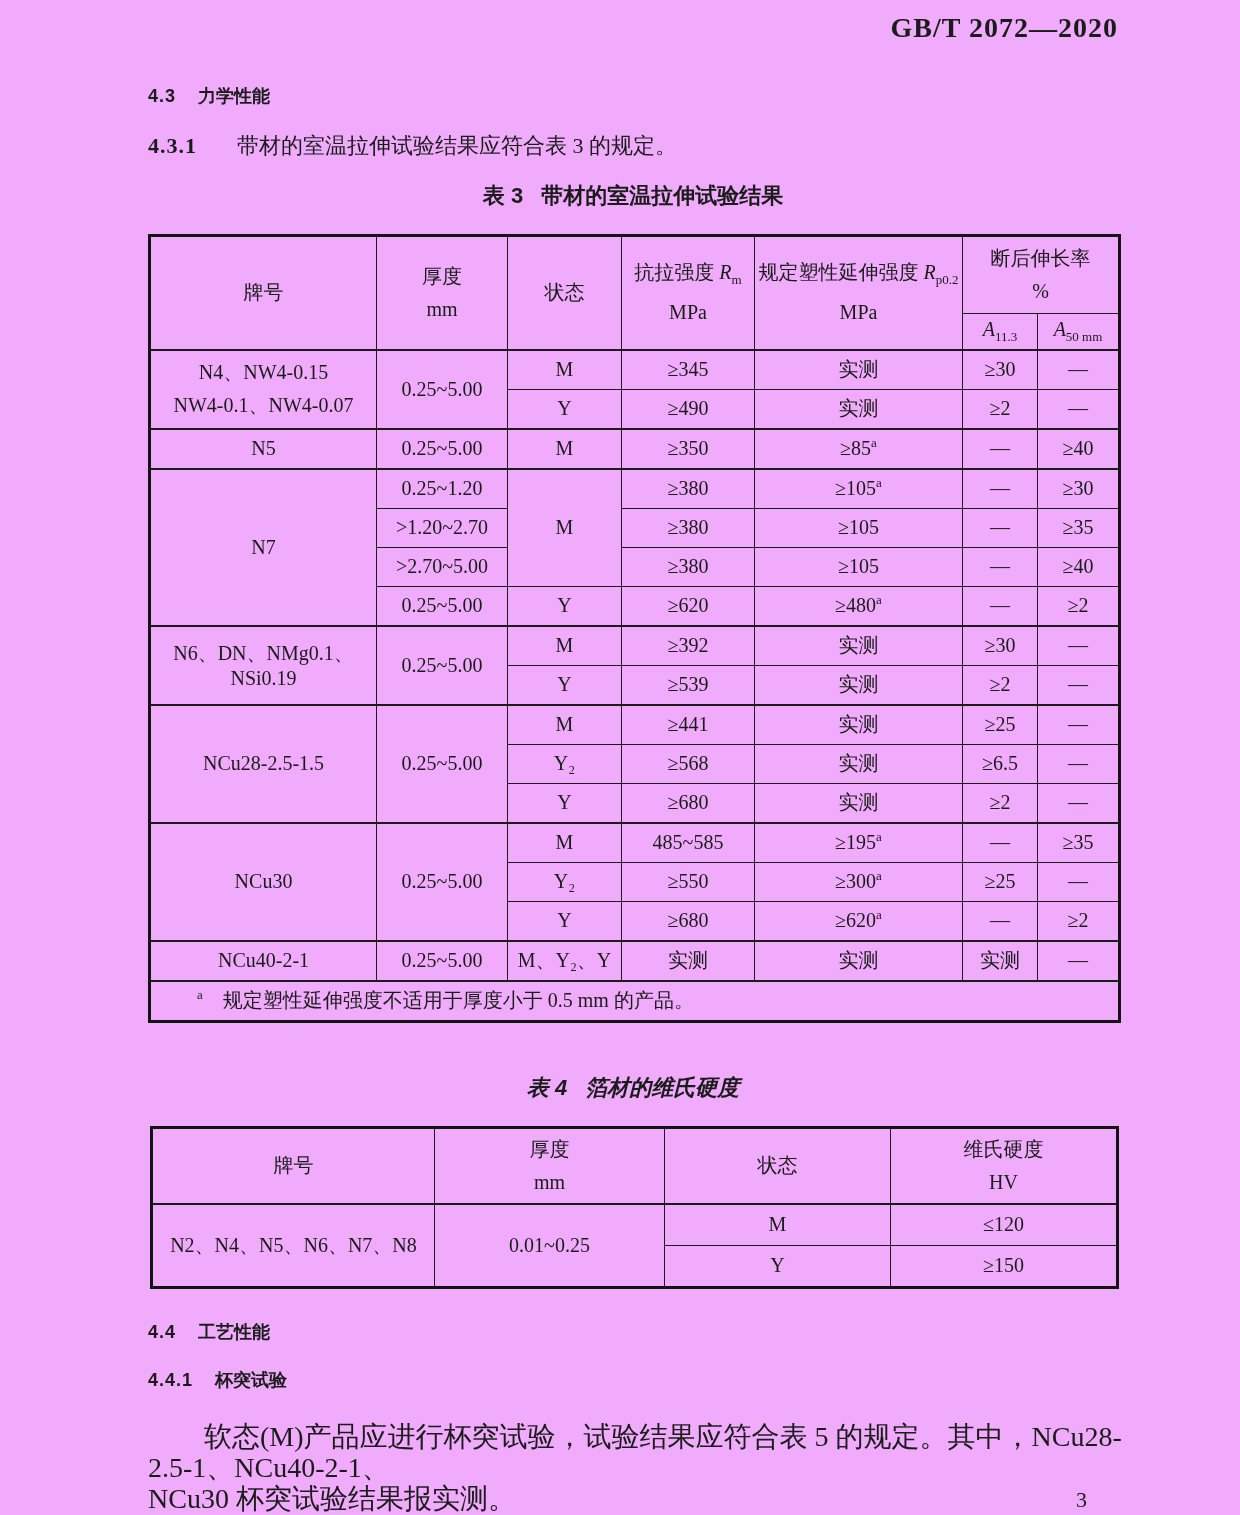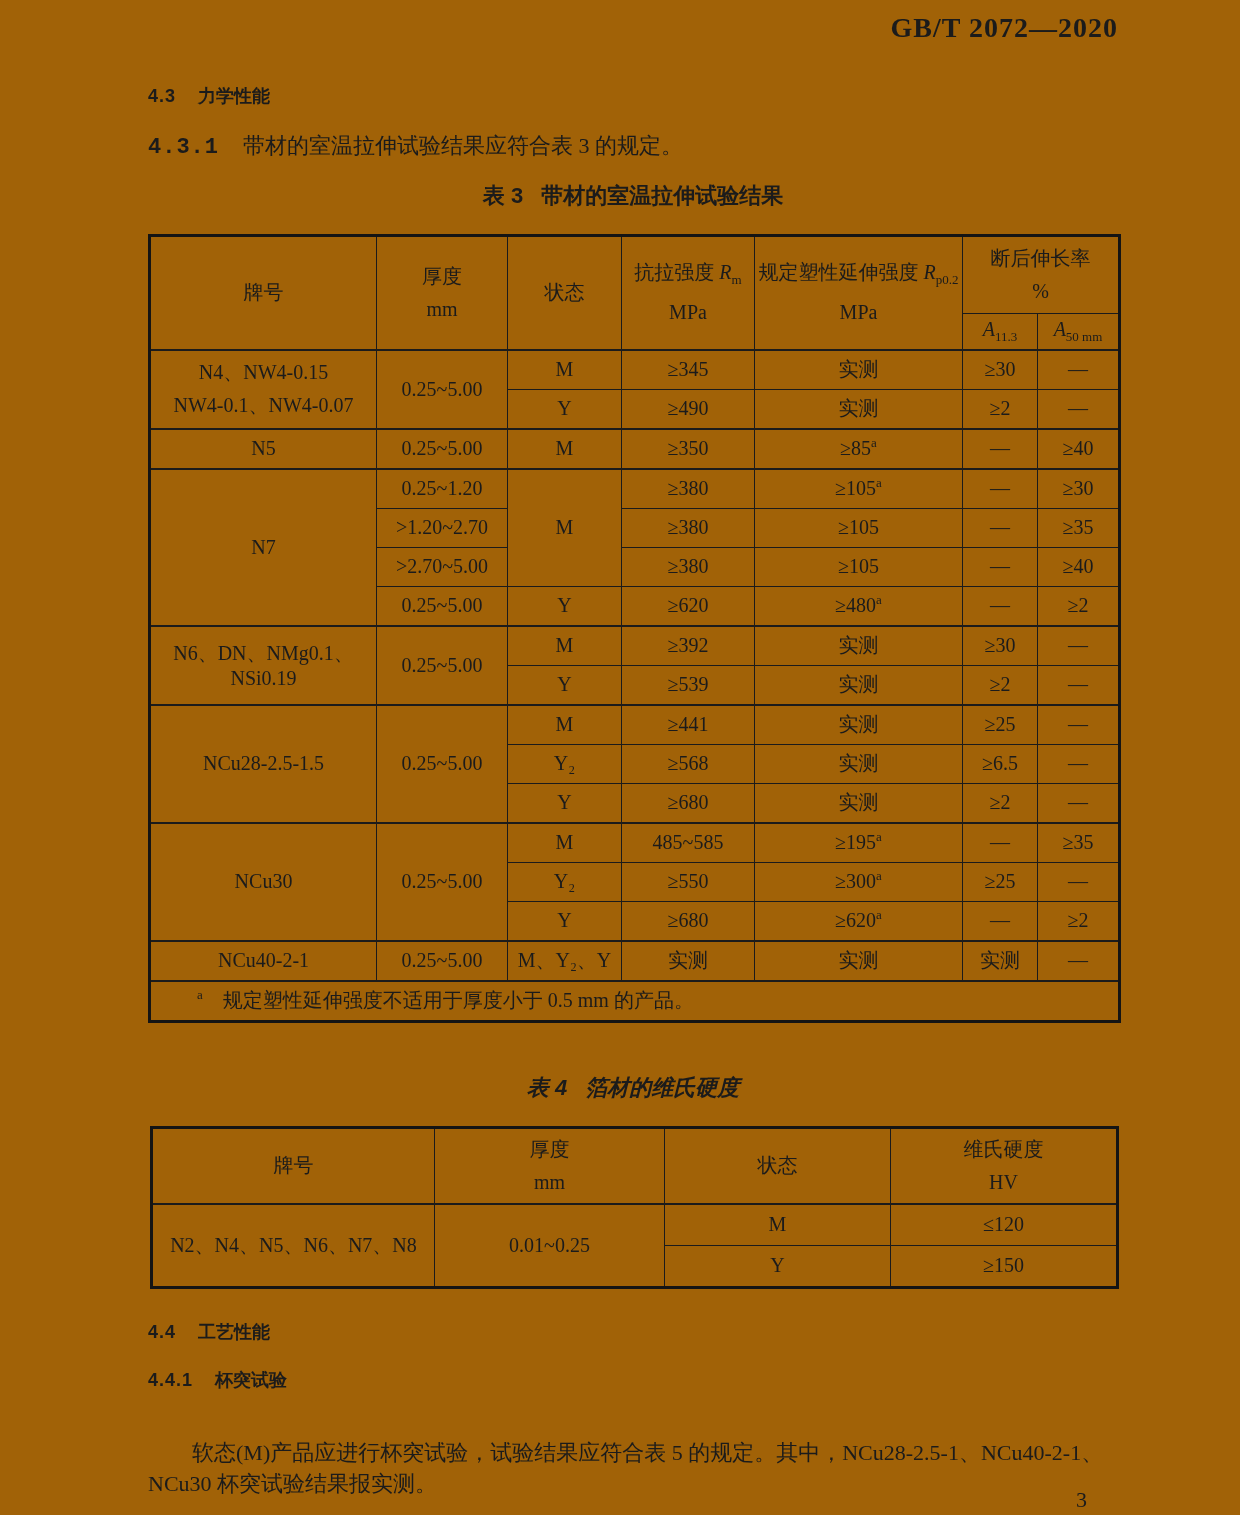--- a/index.html
+++ b/index.html
@@ -1,31 +1,31 @@
 <!DOCTYPE html>
 <html><head>
 <meta charset="utf-8">
 <style>
   html,body { margin:0; padding:0; background:#e8e8e8; }
   .page {
     position:relative; width:1240px; height:1515px; margin:0 auto;
-    background:#a16207; color:#1b1b1b; overflow:hidden;
+    background:#f0abfc; color:#1b1b1b; overflow:hidden;
     font-family:"Liberation Serif","DejaVu Serif",serif;
   }
   .abs { position:absolute; }
 
   
   .doc-code { top:12px; right:122px; font-size:28px; font-weight:bold; letter-spacing:1px; }
   .clause-head { font-family:"Liberation Sans","DejaVu Sans",sans-serif; font-weight:bold; font-size:18px; }
   .clause-head .cnum { margin-right:22px; letter-spacing:1px; }
   .clause-para { font-size:22px; }
-  .clause-para .cnum { font-family:Liberation Mono, monospace; font-weight:bold; margin-right:24px; letter-spacing:1px; }
+  .clause-para .cnum { font-family:Liberation Serif, serif; font-weight:bold; margin-right:40px; letter-spacing:1px; }
   .tbl-caption { width:970px; text-align:center; font-family:"Liberation Sans","DejaVu Sans",sans-serif; font-weight:bold; font-size:22px; }
   .tbl-caption .cap-label { margin-right:18px; }
-  .body-para { width:992px; font-size:22px; line-height:31px; text-indent:2em;margin-top:16px; }
+  .body-para { width:992px; font-size:28px; line-height:31px; text-indent:2em; }
   .page-number { font-size:22px; }
 
   
   table { border-collapse:collapse; table-layout:fixed; font-size:20px; }
   table { border:3px solid #141414; }
   th,td { border:1px solid #1b1b1b; text-align:center; vertical-align:middle; padding:0; font-weight:normal; }
   thead .h1 { height:78px; }
   thead .h2 { height:36px; }
   #table3 tbody td { height:38px; }
   #table4 tbody td { height:40px; }

